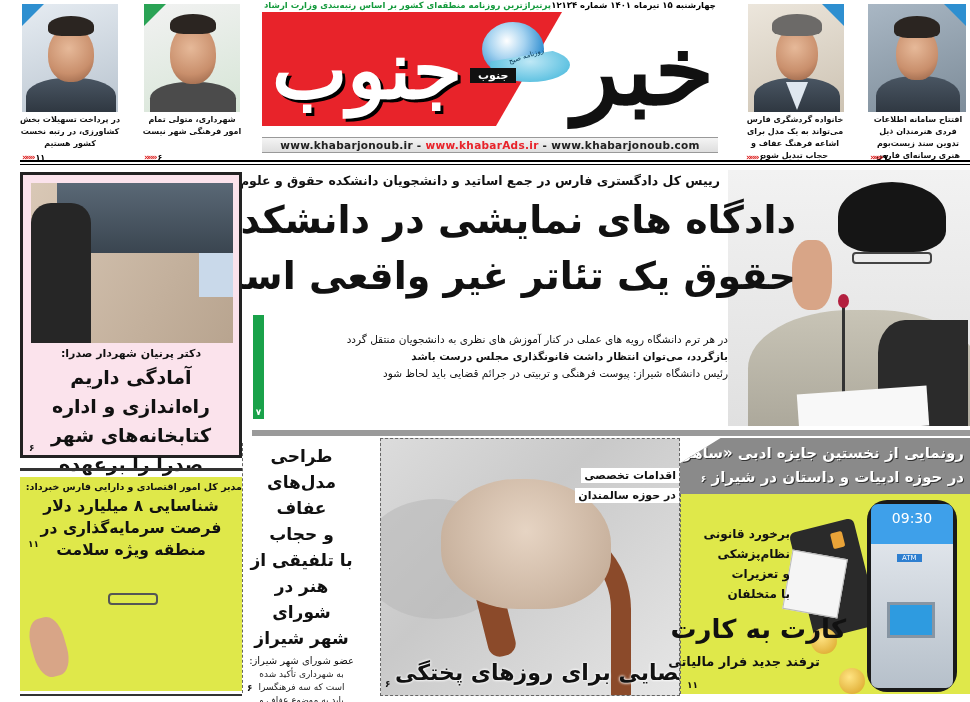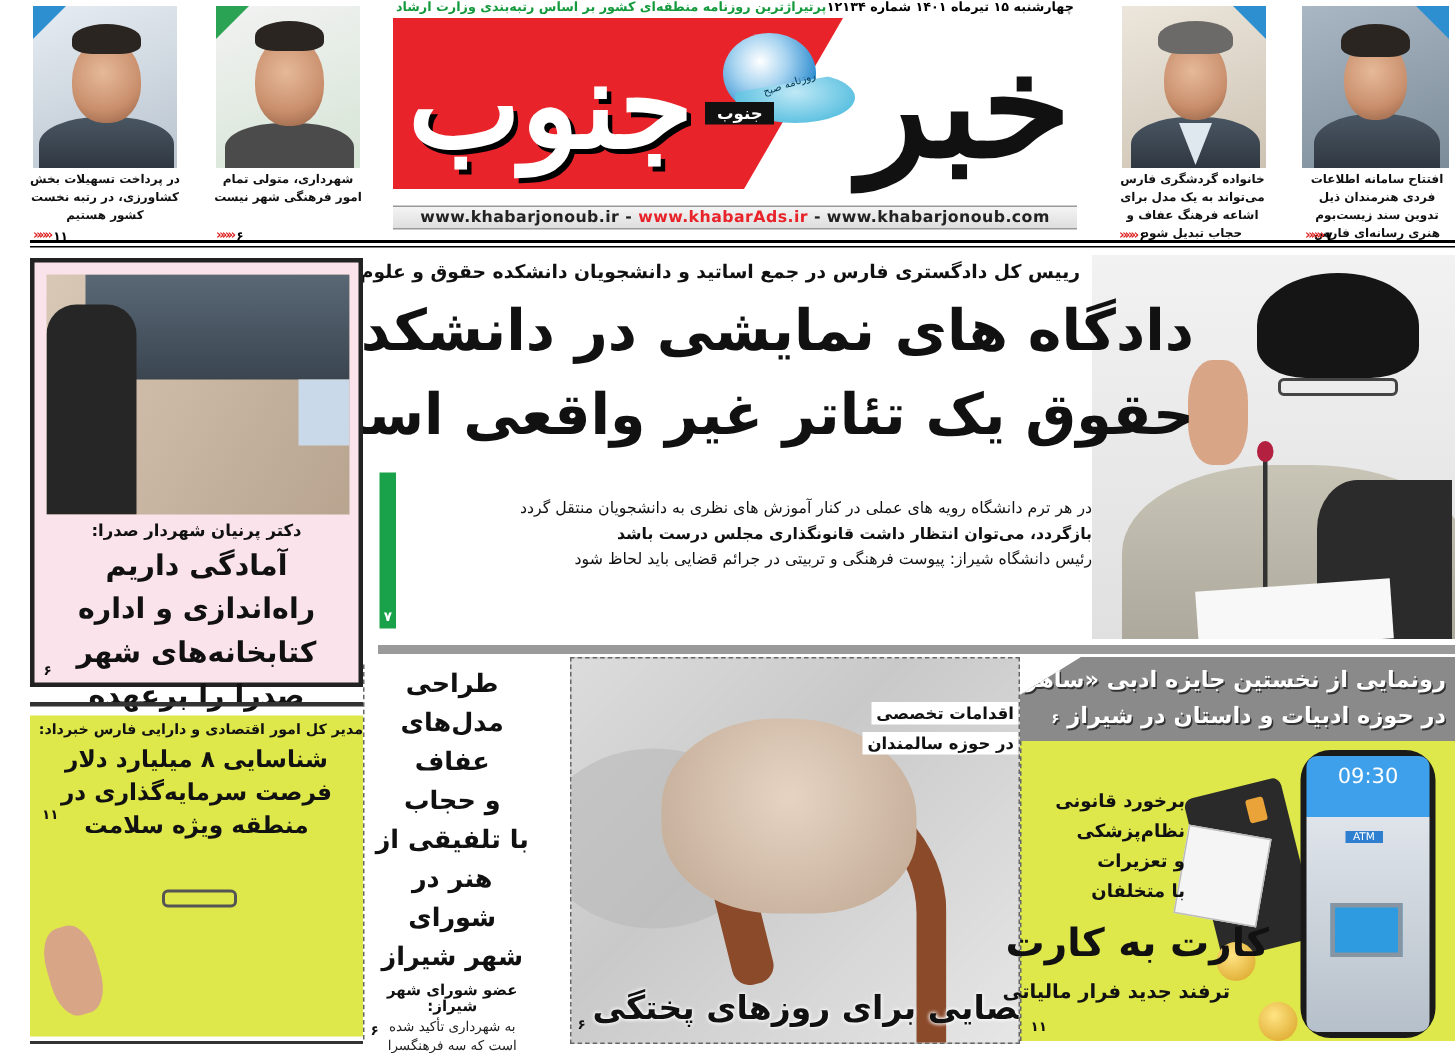--- a/index.html
+++ b/index.html
@@ -50,21 +50,21 @@
 .pink-kicker { position: absolute; top: 172px; left: 0; width: 100%; text-align: center; font-size: 11px; font-weight: bold; }
 .pink-title { position: absolute; top: 188px; left: 0; width: 100%; text-align: center; font-size: 19px; font-weight: bold; line-height: 29px; letter-spacing: -0.5px; }
 
 .yellow-box { left: 20px; top: 477px; width: 222px; height: 214px; background: #dfe84a; overflow: hidden; }
 .yellow-kicker { position: absolute; top: 4px; left: 0; width: 100%; text-align: right; font-size: 9.5px; font-weight: bold; }
 .yellow-title { position: absolute; top: 18px; left: 0; width: 100%; text-align: center; font-size: 15.5px; font-weight: bold; line-height: 22px; letter-spacing: -0.5px; }
 
 
 .col-talahi { left: 242px; top: 443px; width: 118px; height: 250px; border-left: 1px dashed #666; }
 .talahi-title { font-size: 17px; font-weight: bold; line-height: 26px; text-align: center; }
-.talahi-kicker { font-size: 10px; font-weight: bold; text-align: center; margin-top: 4px; }
+.talahi-kicker { font-size: 10px; font-weight: normal; text-align: center; margin-top: 4px; }
 .talahi-body { font-size: 9px; text-align: center; line-height: 13px; margin-top: 2px; color: #222; }
 
 .cane-box { left: 380px; top: 438px; width: 300px; height: 258px; border: 1px dashed #666; background: linear-gradient(135deg, #dcdcdc 0%, #c9c9c9 40%, #e6e6e6 100%); overflow: hidden; }
 .cane-kicker { position: absolute; right: 0; top: 6px; width: 130px; }
 .cane-kicker span { display: inline-block; background: #fff; font-size: 11px; font-weight: bold; padding: 1px 3px; margin-bottom: 1px; }
 .cane-title { position: absolute; left: 14px; bottom: 10px; font-size: 22px; font-weight: bold; color: #111; text-shadow: 0 0 3px #fff, 0 0 3px #fff; white-space: nowrap; }
 
 .saher { left: 680px; top: 438px; width: 290px; height: 56px; background: #8a8a8a; clip-path: polygon(14% 0, 100% 0, 100% 100%, 0 100%, 0 45%); }
 .saher-text { position: absolute; right: 6px; top: 3px; font-size: 15px; font-weight: bold; color: #fff; line-height: 24px; text-align: right; white-space: nowrap; text-shadow: 1px 1px 0 #333; }
 

